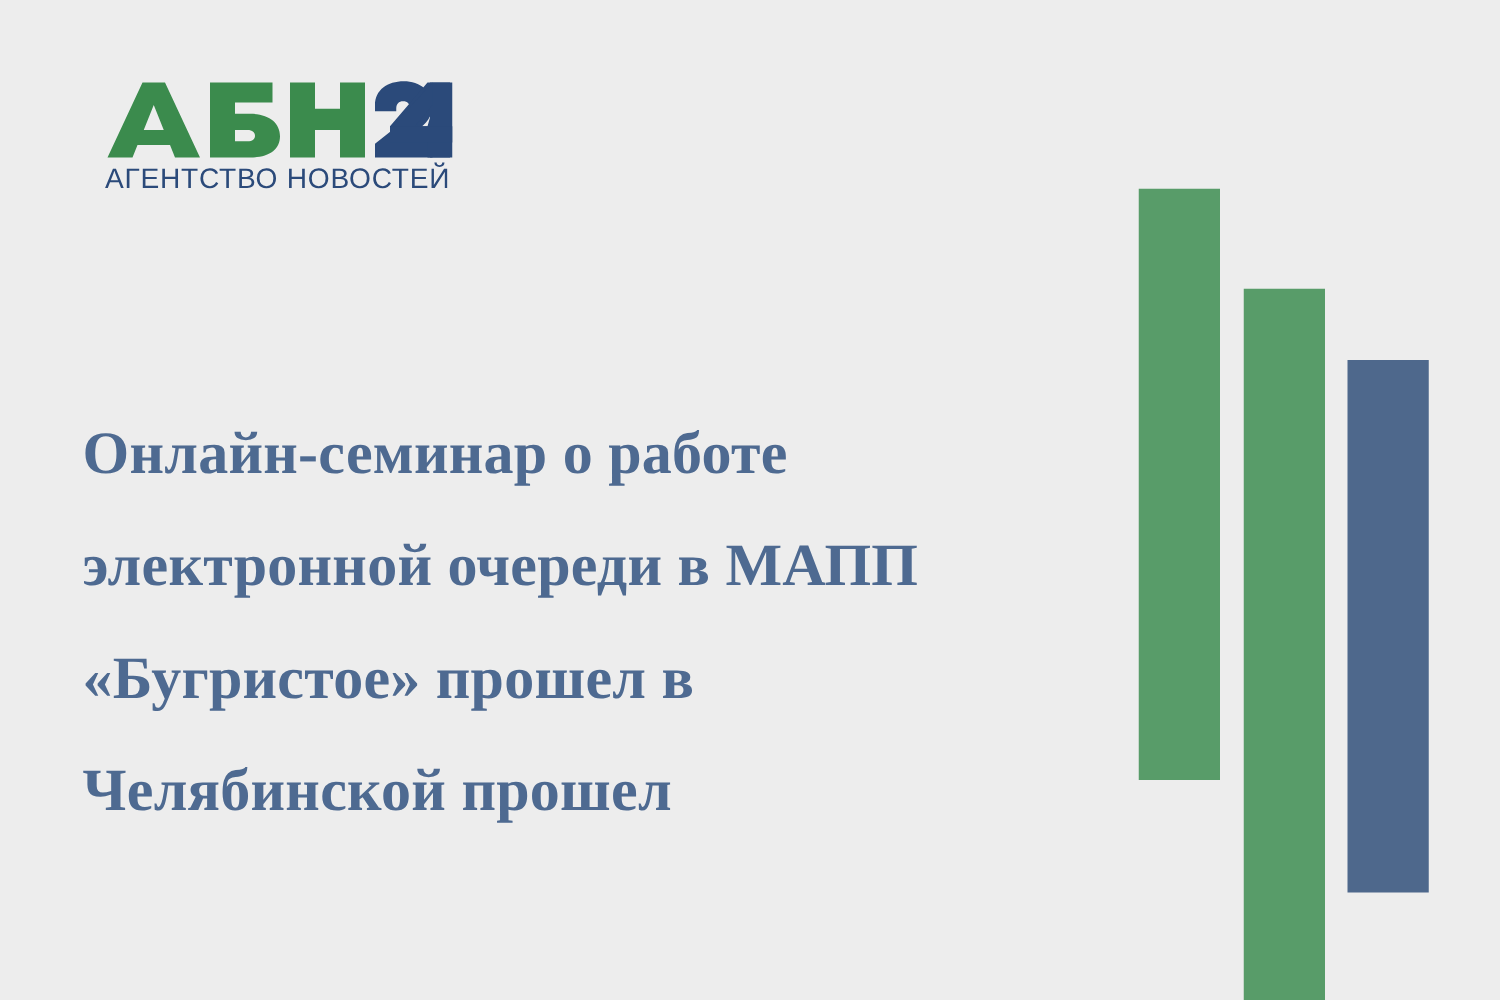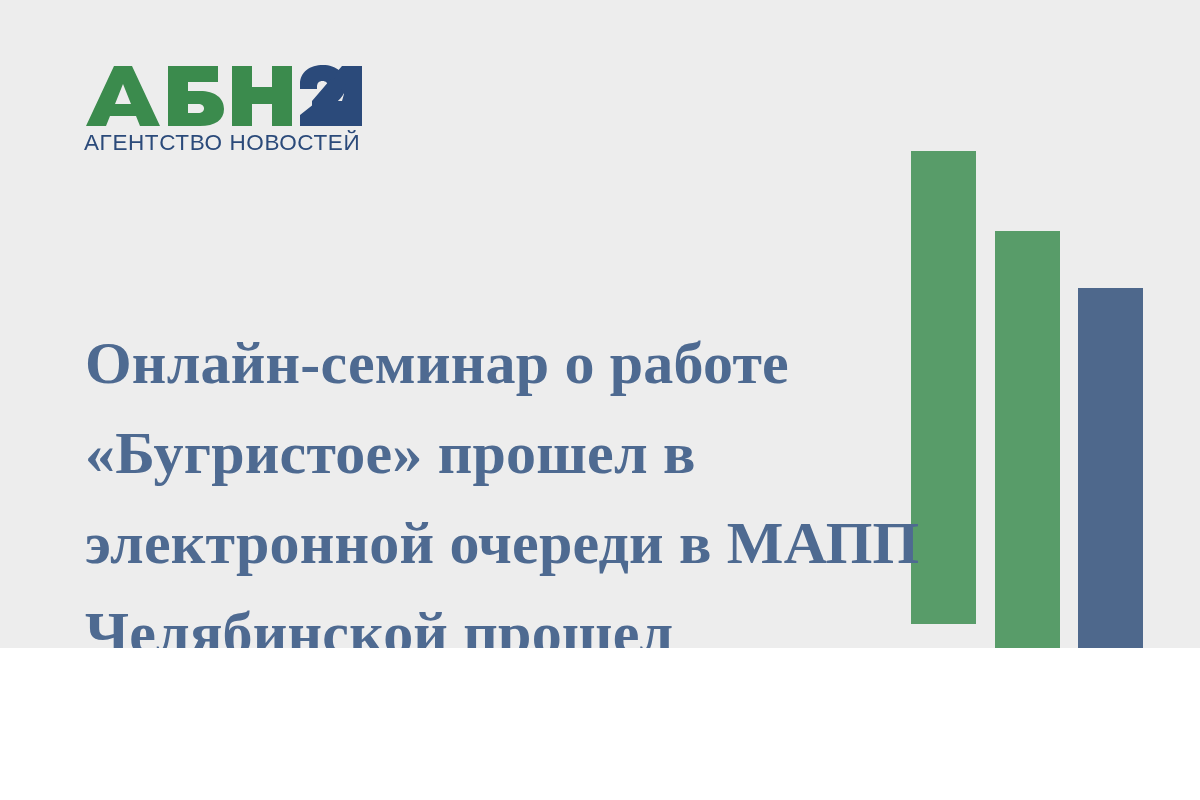--- a/index.html
+++ b/index.html
@@ -11,21 +11,21 @@
   body {
     width: 1200px;
     height: 800px;
     overflow: hidden;
     font-family: "Liberation Sans", sans-serif;
   }
 
   #card {
     position: relative;
     width: 1200px;
-    height: 648px;
+    height: 800px;
     background: #ededed;
     overflow: hidden;
   }
 
   
   .bars {
     position: absolute;
     inset: 0;
     pointer-events: none;
   }
@@ -48,26 +48,26 @@
 
   #logo svg {
     display: block;
     width: 278px;
     height: 90px;
   }
 
   
   #headline {
     position: absolute;
-    left: 85px;
+    left: 66px;
     top: 318px;
     width: 800px;
     color: #4e6a91;
     font-family: "Liberation Serif", "DejaVu Serif", serif;
-    font-size: 60px;
+    font-size: 48px;
     font-weight: 700;
     line-height: 90px;
     letter-spacing: 0.2px;
   }
 
   #headline .hl-line {
     display: block;
     white-space: nowrap;
   }
 </style>
@@ -117,18 +117,18 @@
         <path d="M262 2 L278 2 L278 62 L260 62 L260 2 Z"></path>
         <path d="M230 37 L262 2 L262 20 L248 37 Z"></path>
         <rect x="228" y="37" width="50" height="13"></rect>
       </g>
       <text x="0" y="86" fill="#2b4a7a" font-family="Liberation Sans, sans-serif" font-size="22.5" font-weight="400" letter-spacing="0.6">АГЕНТСТВО НОВОСТЕЙ</text>
     </svg>
   </div>
 
   <div id="headline" style="color: rgb(78, 106, 145);">
     <span class="hl-line">Онлайн-семинар о работе</span>
+    <span class="hl-line">электронной очереди в МАПП</span>
     <span class="hl-line">«Бугристое» прошел в</span>
-    <span class="hl-line">электронной очереди в МАПП</span>
     <span class="hl-line">Челябинской прошел</span>
   </div>
 
 </div>
 
 </body></html>

